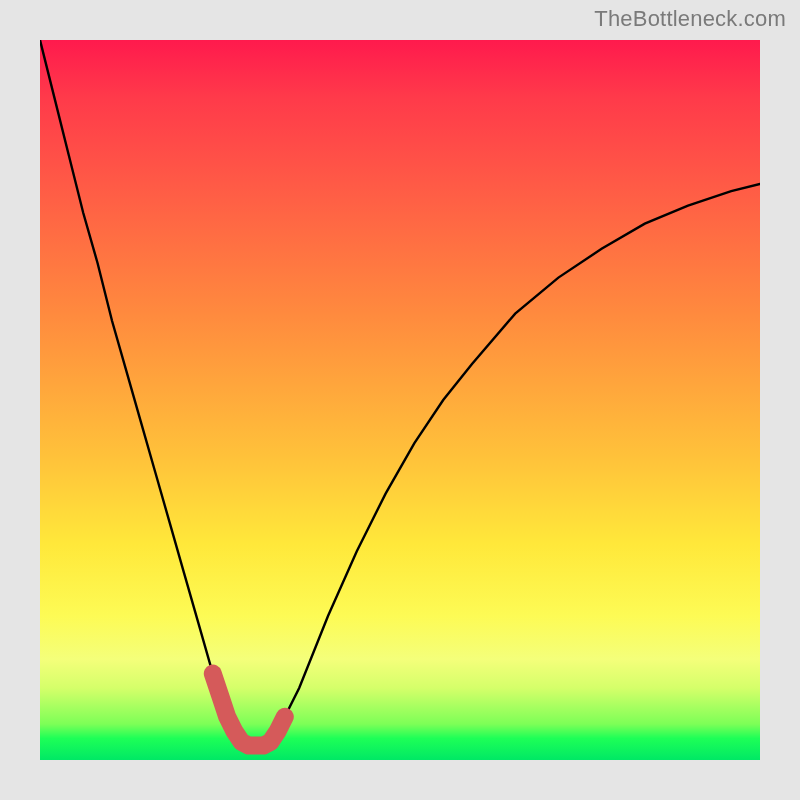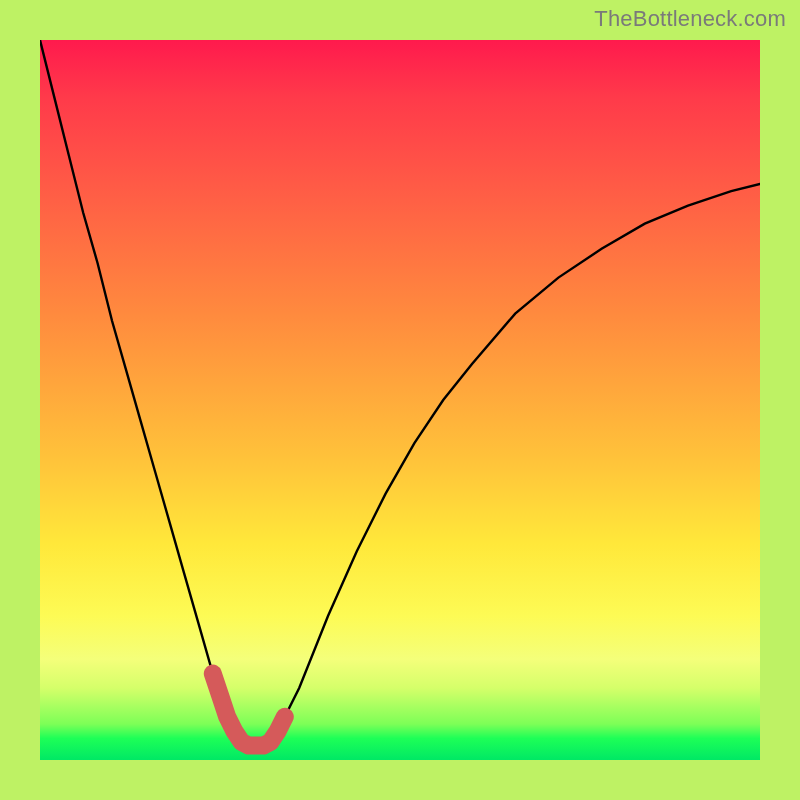--- a/index.html
+++ b/index.html
@@ -10,21 +10,21 @@
     background: #000;
     overflow: hidden;
     font-family: Arial, Helvetica, sans-serif;
   }
   .frame {
     position: absolute;
     left: 0;
     top: 0;
     width: 800px;
     height: 800px;
-    background: #bef264;
+    background: #e5e5e5;
   }
   .plot {
     position: absolute;
     left: 40px;
     top: 40px;
     width: 720px;
     height: 720px;
     background: linear-gradient(to bottom,
       #ff1a4d 0%,
       #ff3a4a 8%,

